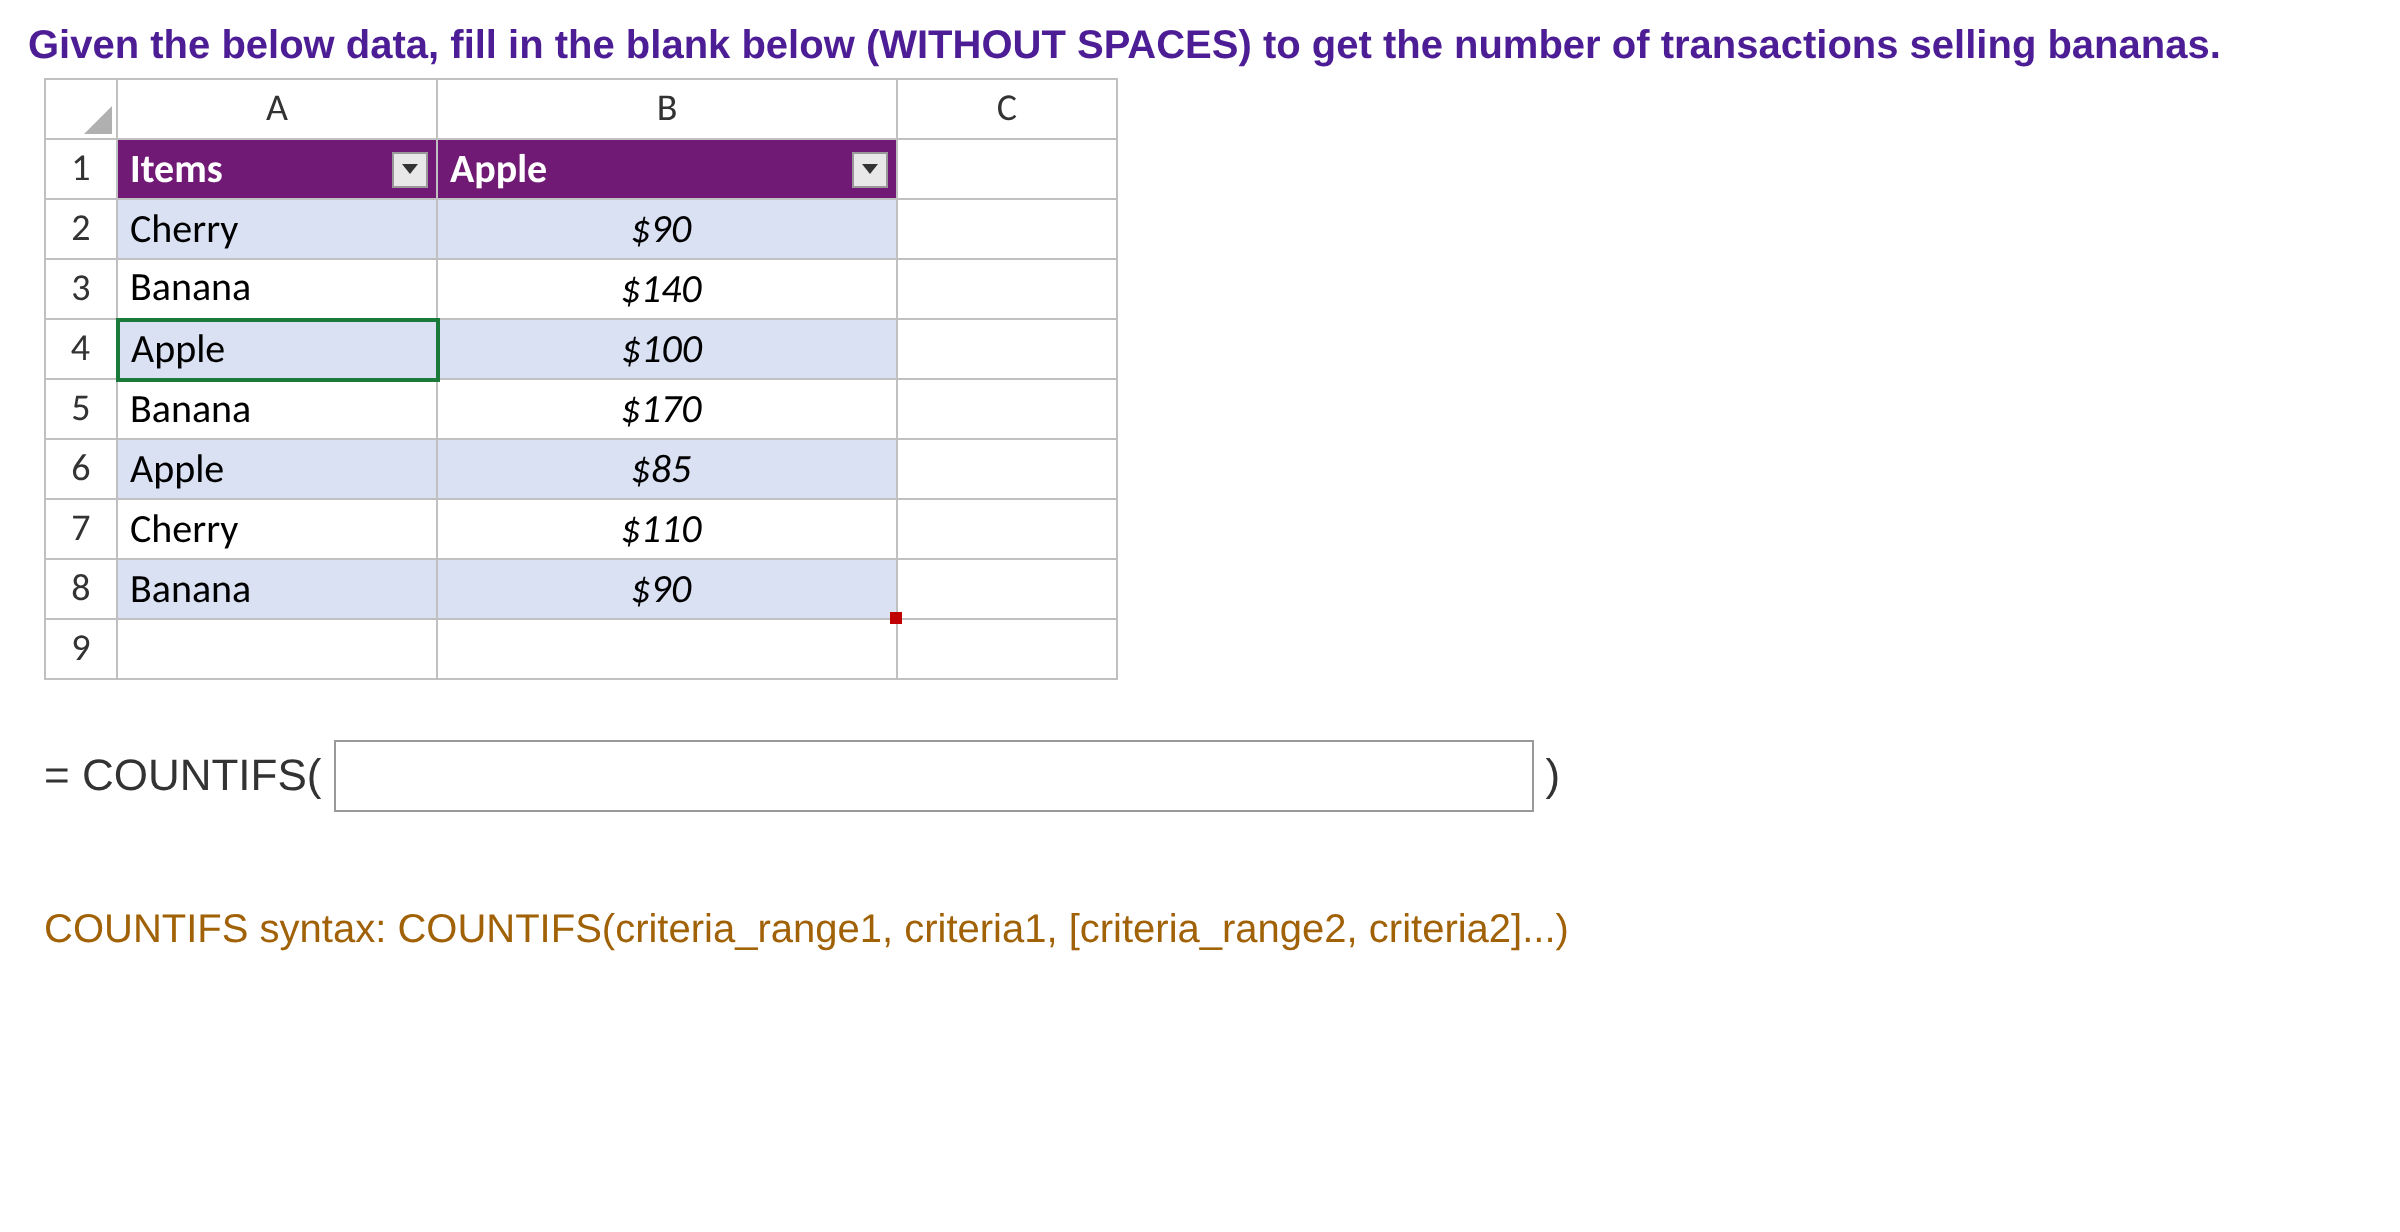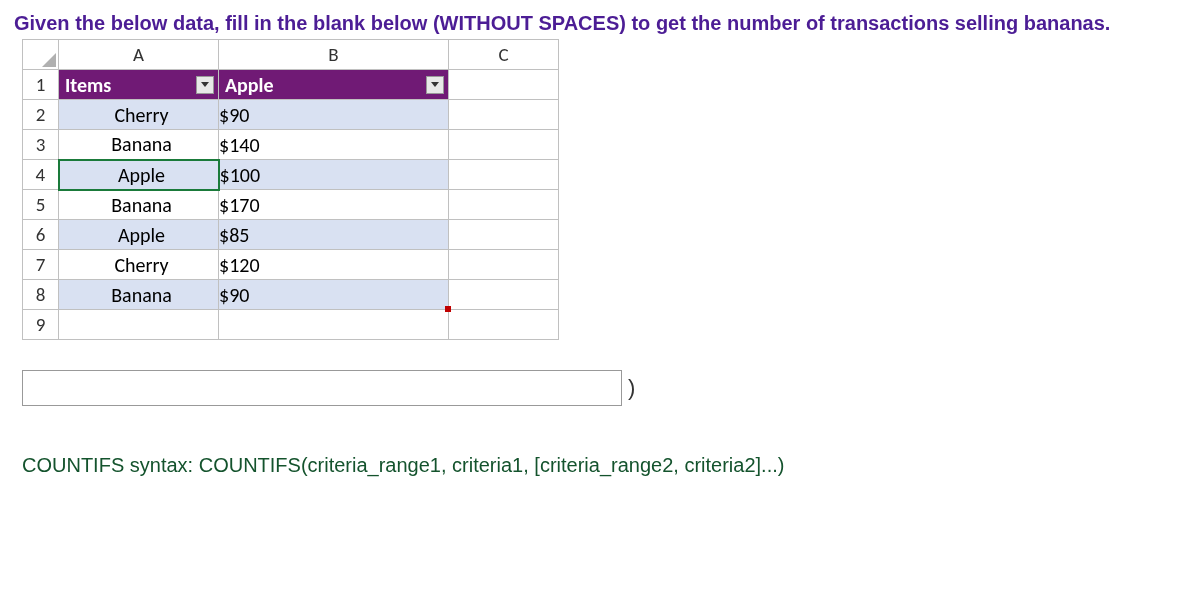--- a/index.html
+++ b/index.html
@@ -92,28 +92,29 @@
       content: "";
       width: 0;
       height: 0;
       border-left: 4px solid transparent;
       border-right: 4px solid transparent;
       border-top: 5px solid #333;
     }
     .data-cell-a {
       font-size: 20px;
       padding-left: 6px;
+      text-align: left;
+      color: #000;
+    }
+    .data-cell-b {
+      font-size: 20px;
+      padding-right: 6px;
       text-align: center;
       color: #000;
-    }
-    .data-cell-b {
-      font-size: 20px;
-      padding-right: 6px;
-      text-align: left;
-      color: #000;
+      font-style: italic;
     }
     .banded-light { background: #D9E1F2; }
     .banded-white { background: #ffffff; }
     .selected-row-num {
       border: 2px solid #1a7a3a;
       background: #fff;
     }
     .selected-cell {
       border: 2px solid #1a7a3a !important;
     }
@@ -135,21 +136,21 @@
       font-size: 20px;
       padding: 0 6px;
     }
     .formula-suffix {
       margin-left: 6px;
     }
     .syntax-hint {
       margin-top: 48px;
       margin-left: 8px;
       font-size: 20px;
-      color: #14532d;
+      color: #a16207;
     }
     .red-handle {
       position: absolute;
       right: -3px;
       bottom: -3px;
       width: 6px;
       height: 6px;
       background: #c00000;
     }
     .cell-rel { position: relative; }
@@ -214,21 +215,21 @@
   <tr>
     <td class="col-rownum">6</td>
     <td class="data-cell-a banded-light col-a">Apple</td>
     <td class="data-cell-b banded-light col-b">$85</td>
     <td class="col-c"></td>
   </tr>
 
   <tr>
     <td class="col-rownum">7</td>
     <td class="data-cell-a banded-white col-a">Cherry</td>
-    <td class="data-cell-b banded-white col-b">$120</td>
+    <td class="data-cell-b banded-white col-b">$110</td>
     <td class="col-c"></td>
   </tr>
 
   <tr>
     <td class="col-rownum">8</td>
     <td class="data-cell-a banded-light col-a">Banana</td>
     <td class="data-cell-b banded-light col-b cell-rel">
       <span>$90</span>
       <span class="red-handle"></span>
     </td>
@@ -238,17 +239,18 @@
   <tr>
     <td class="col-rownum">9</td>
     <td class="col-a"></td>
     <td class="col-b"></td>
     <td class="col-c"></td>
   </tr>
 </tbody>
   </table>
 
 <div class="formula-row">
+  <span class="formula-prefix">= COUNTIFS(</span>
   <input class="formula-input" type="text" value="" style="">
   <span class="formula-suffix">)</span>
 </div>
 
 <div class="syntax-hint">COUNTIFS syntax: COUNTIFS(criteria_range1, criteria1, [criteria_range2, criteria2]...)</div>
 
 </body></html>

